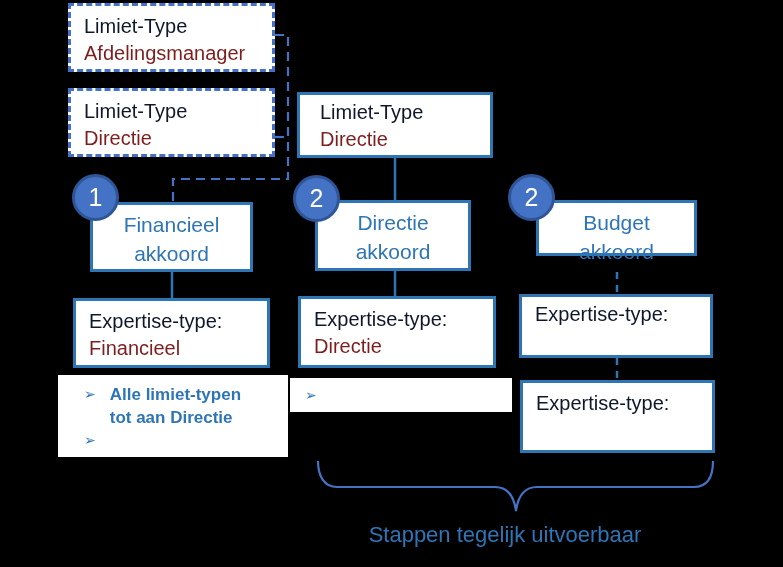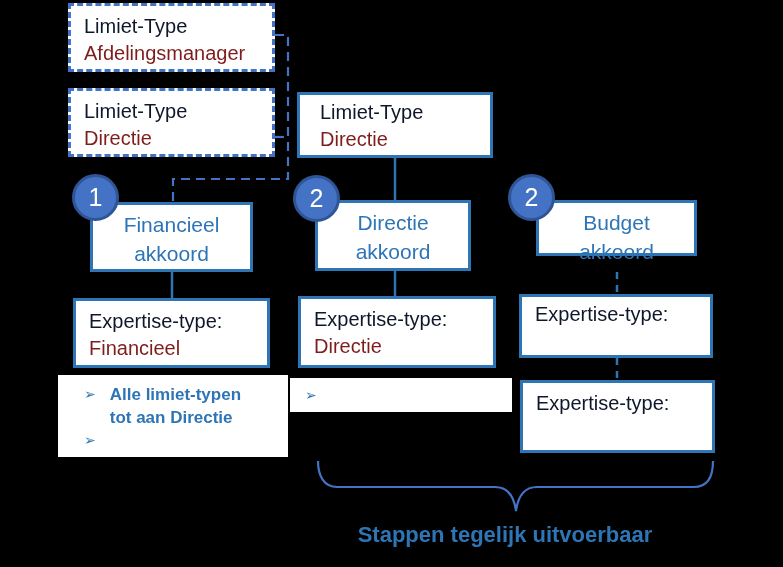--- a/index.html
+++ b/index.html
@@ -84,21 +84,21 @@
   .callout-left .bullet { margin-left: 26px; margin-right: 14px; }
   .callout-left .item-text { max-width: 150px; font-weight: bold; }
   .callout-right { left: 290px; top: 378px; width: 222px; height: 34px; box-sizing: border-box; padding-top: 6px; }
   .callout-right .bullet { margin-left: 15px; margin-right: 14px; }
   .footer-label {
     position: absolute;
     left: 330px; top: 522px; width: 350px;
     text-align: center;
     color: #2E75B6;
     font-size: 22px;
-    font-weight: bold;
+    font-weight: normal;
     z-index: 2;
   }
   
   .lt-afdelingsmanager { left: 68px;  top: 3px;   width: 207px; height: 69px; }
   .lt-manager          { left: 68px;  top: 88px;  width: 207px; height: 69px; }
   .lt-directie         { left: 297px; top: 92px;  width: 196px; height: 66px; }
   .fin-akkoord         { left: 90px;  top: 202px; width: 163px; height: 70px; }
   .dir-akkoord         { left: 315px; top: 200px; width: 156px; height: 71px; }
   .bud-akkoord         { left: 536px; top: 200px; width: 161px; height: 56px; }
   .exp-fin             { left: 73px;  top: 298px; width: 197px; height: 70px; }

